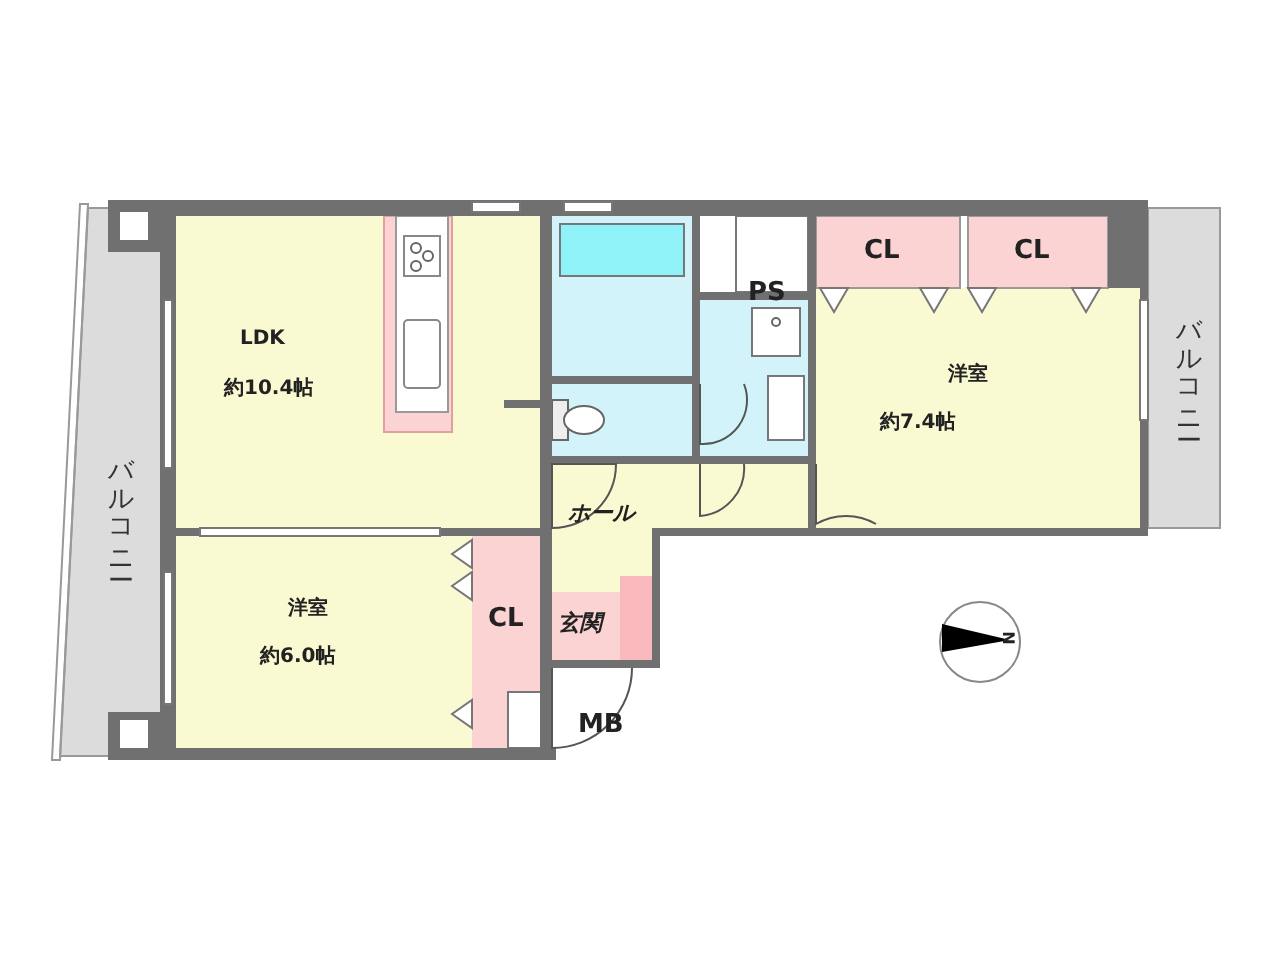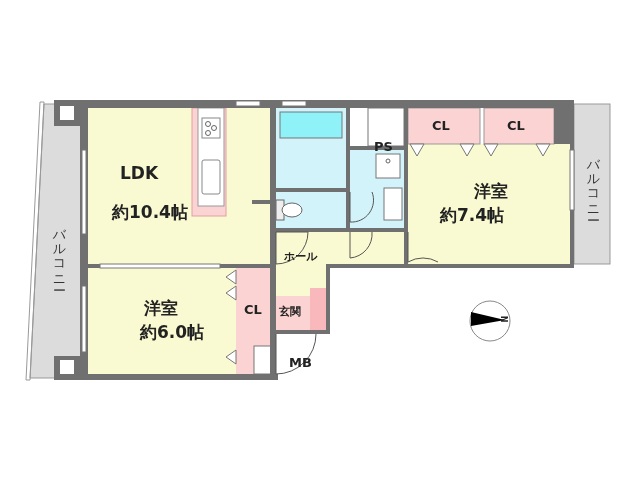--- a/index.html
+++ b/index.html
@@ -1,21 +1,21 @@
 <!DOCTYPE html>
 <html><head>
 <meta charset="utf-8">
 <style>
   html,body{margin:0;padding:0;background:#ffffff;}
   body{width:640px;height:480px;position:relative;overflow:hidden;font-family:"DejaVu Sans","Liberation Sans",sans-serif;}
   svg{position:absolute;left:0;top:0;}
   .lbl{position:absolute;font-weight:bold;color:#222;text-align:center;white-space:nowrap;line-height:1;}
-  .big{font-size:17px;}
+  .big{font-size:10px;}
   .mid{font-size:13px;}
-  .sm{font-size:11px;}
+  .sm{font-size:11px;font-style:italic;}
   .vert{position:absolute;writing-mode:vertical-rl;font-size:13px;color:#333;letter-spacing:1px;}
 </style>
 </head>
 <body>
 
 <svg width="640" height="480" viewBox="0 0 640 480">
 
   <polygon points="44,104 88,104 88,378 30,378" fill="#dcdcdc" stroke="#999" stroke-width="1"></polygon>
   <polygon points="40,102 44,102 30,380 26,380" fill="none" stroke="#999" stroke-width="1"></polygon>
 
@@ -111,27 +111,27 @@
     <path d="M350,192 L350,222 A22,22 0 0,0 372,192" fill="none"></path>
   </g>
 
   <g>
     <circle cx="490" cy="321" r="20" fill="#fff" stroke="#888"></circle>
     <polygon points="471,312 471,326 505,320" fill="#000"></polygon>
   </g>
 </svg>
 
 <div class="lbl big" style="left:120px;top:165px;">LDK</div>
-<div class="lbl big" style="left:112px;top:190px;margin-top:14px;">約10.4帖</div>
+<div class="lbl big" style="left:112px;top:190px;">約10.4帖</div>
 
 <div class="lbl big" style="left:474px;top:183px;">洋室</div>
 <div class="lbl big" style="left:440px;top:207px;">約7.4帖</div>
 
 <div class="lbl big" style="left:144px;top:300px;">洋室</div>
-<div class="lbl big" style="left:140px;top:324px;">約6.0帖</div>
+<div class="lbl big" style="left:130px;top:324px;">約6.0帖</div>
 
 <div class="lbl mid" style="left:432px;top:119px;">CL</div>
 <div class="lbl mid" style="left:507px;top:119px;">CL</div>
 <div class="lbl mid" style="left:244px;top:303px;">CL</div>
 <div class="lbl mid" style="left:374px;top:120px;margin-top:20px;">PS</div>
 <div class="lbl mid" style="left:253px;top:356px;margin-left:36px;">MB</div>
 <div class="lbl sm" style="left:284px;top:251px;">ホール</div>
 <div class="lbl sm" style="left:279px;top:306px;">玄関</div>
 
 <div class="vert" style="left:50px;top:220px;">バルコニー</div>

